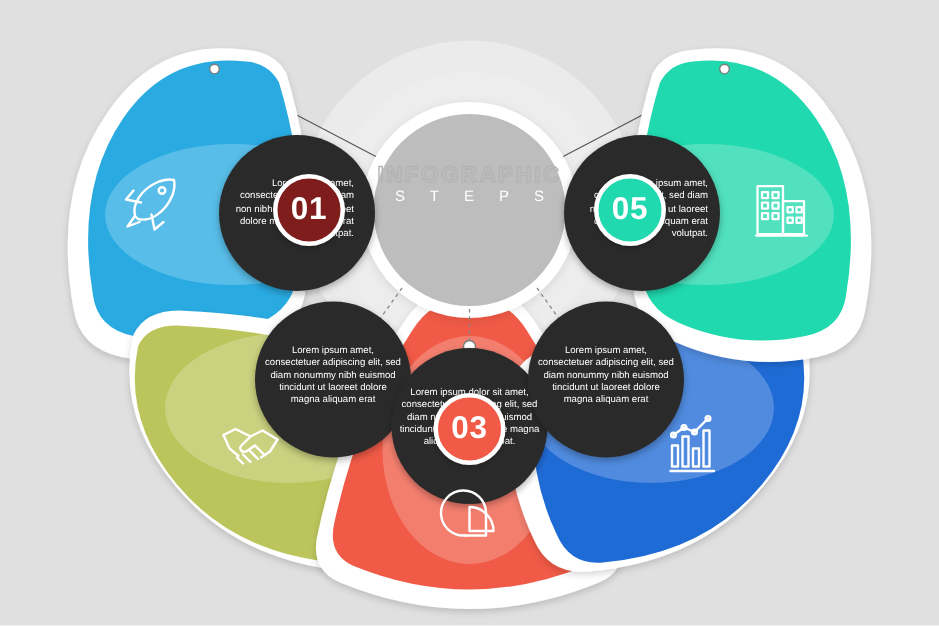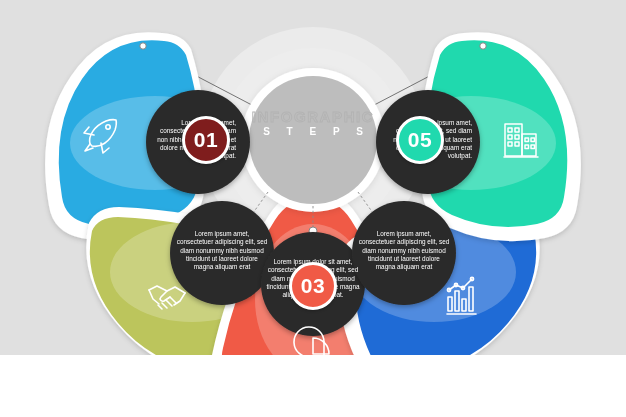--- a/index.html
+++ b/index.html
@@ -3,21 +3,21 @@
 <meta charset="utf-8">
 <style>
   html, body {
     margin: 0;
     padding: 0;
     background: #ffffff;
   }
   #canvas {
     position: relative;
     width: 626px;
-    height: 355px;
+    height: 417px;
     background: #e0e0e0;
     overflow: hidden;
     font-family: "Liberation Sans", sans-serif;
   }
   .layer {
     position: absolute;
     left: 0; top: 0;
     width: 626px;
     height: 417px;
   }
@@ -36,21 +36,21 @@
     font-size: 15px;
     font-weight: bold;
     letter-spacing: 1.6px;
     color: transparent;
     -webkit-text-stroke: 0.9px #b3b3b3;
     text-shadow: 0 0 0 transparent;
     line-height: 17px;
   }
   .hub-sub {
     font-size: 10px;
-    font-weight: bold;
+    font-weight: normal;
     letter-spacing: 7px;
     color: #ffffff;
     line-height: 14px;
     padding-left: 7px;
   }
 
   
   .badge {
     position: absolute;
     width: 48px;

